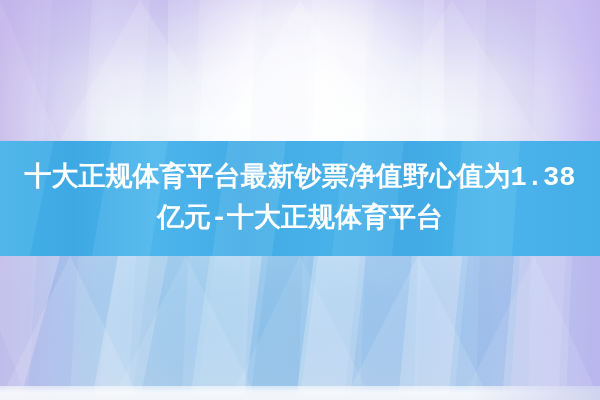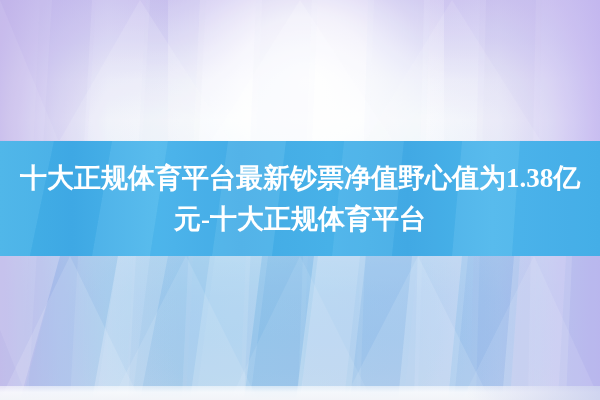--- a/index.html
+++ b/index.html
@@ -123,21 +123,21 @@
     pointer-events: none;
   }
   .band-facets svg { display:block; width:100%; height:100%; }
 
   .headline {
     position: relative;
     z-index: 3;
     width: 570px;
     text-align: center;
     color: #ffffff;
-    font-family: Liberation Serif, serif;
+    font-family: Liberation Mono, monospace;
     font-weight: bold;
     font-size: 27px;
     line-height: 41px;
     letter-spacing: 0px;
     white-space: normal;
     word-break: break-all;
   }
 
   
   .bottom-strip {

